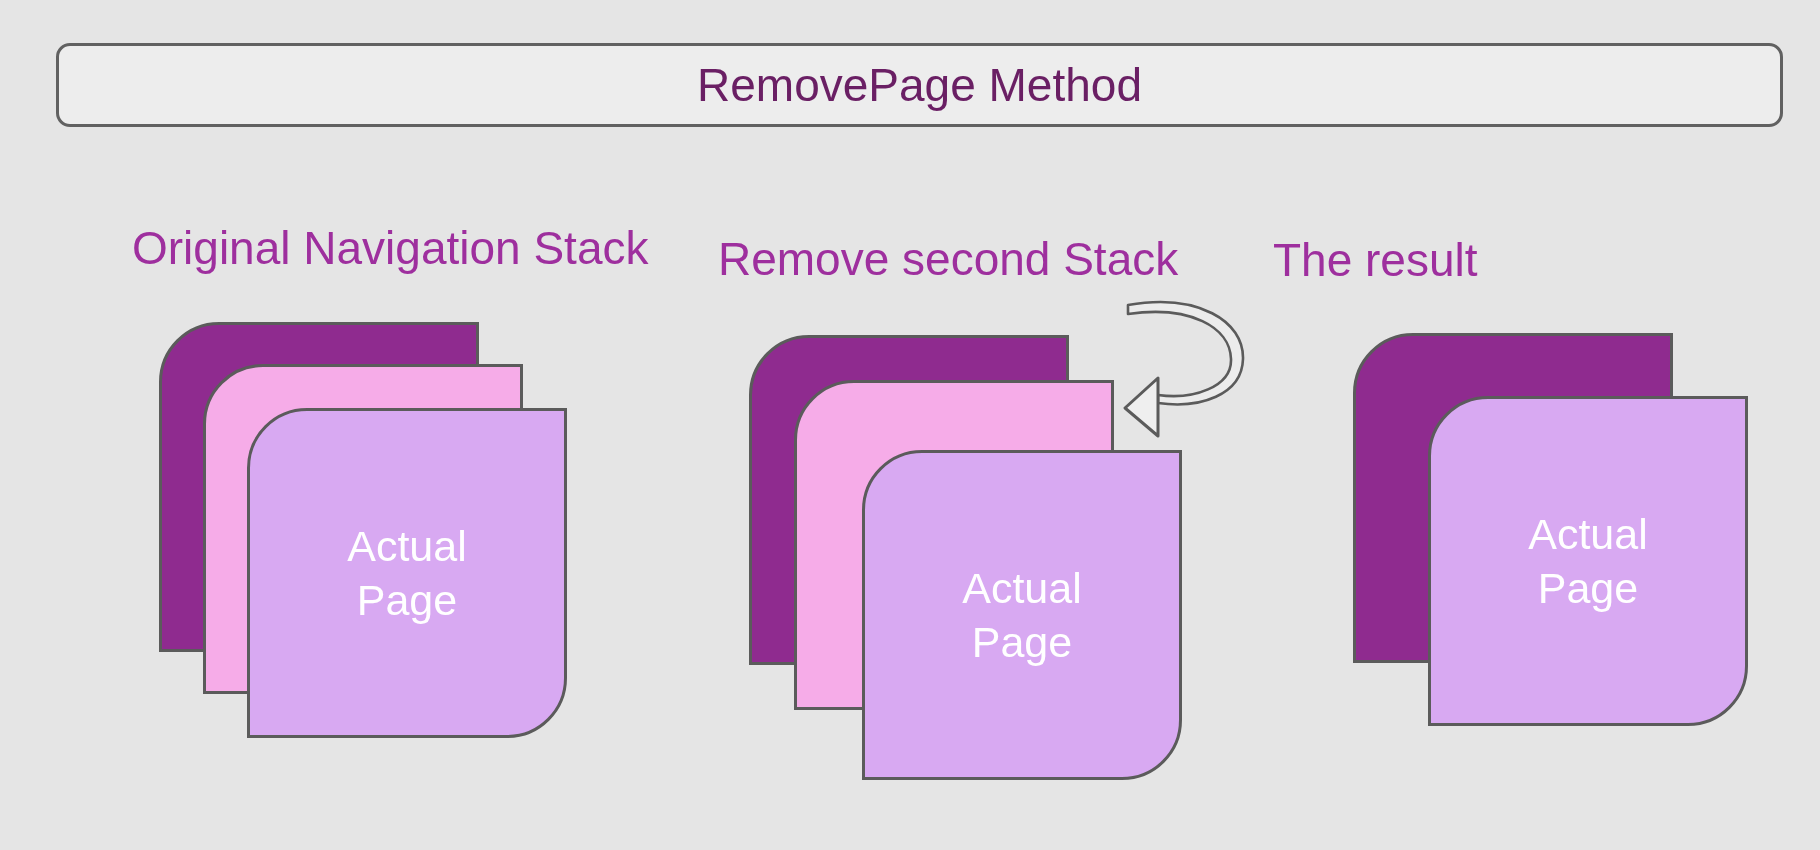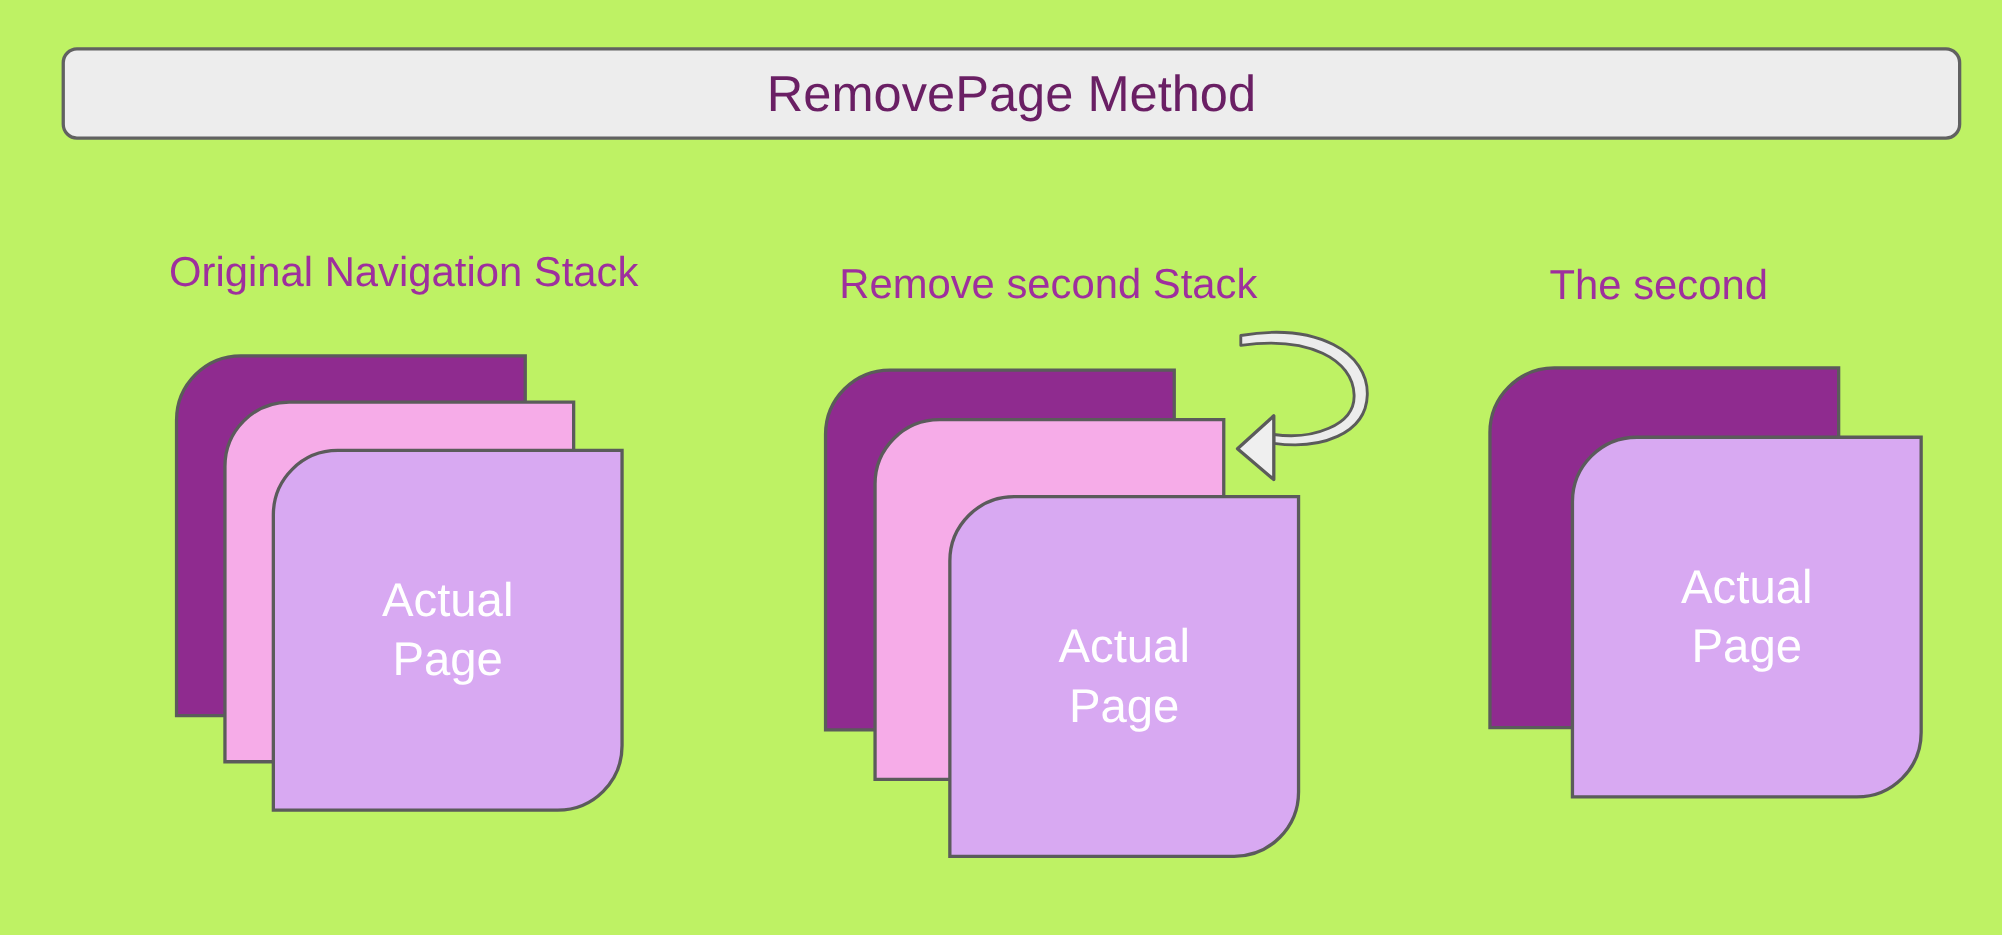--- a/index.html
+++ b/index.html
@@ -1,19 +1,19 @@
 <!DOCTYPE html>
 <html style="--c-page-back: #8F2B8F; --c-page-middle: #F6ACE8; --c-page-front: #D8A9F2; --c-card-border: #5B5B5B; --c-card-text: #FFFFFF; --c-header-fill: #EDEDED; --c-header-border: #616161; --c-header-text: #6A1F64; --c-label-text: #9E2F9E; --c-arrow-fill: #ECECEC; --c-arrowhead-fill: #EFEFEF; --c-arrow-stroke: #5B5B5B;"><head>
 <meta charset="utf-8">
 <style>
   html,body{margin:0;padding:0;background:#fff;}
   .canvas{
     position:relative;
     width:1820px;height:850px;
-    background:#bef264;
+    background:#e5e5e5;
     overflow:hidden;
     font-family:"Liberation Sans", sans-serif;
   }
   .header-box{
     position:absolute;
     left:56px;top:43px;
     width:1727px;height:84px;
     box-sizing:border-box;
     background:var(--c-header-fill,#EDEDED);
     border:3px solid var(--c-header-border,#616161);
@@ -21,22 +21,22 @@
     display:flex;align-items:center;justify-content:center;
   }
   .header-title{
     font-size:46px;
     color:var(--c-header-text,#6A1F64);
     white-space:nowrap;
   }
   .group-label{
     position:absolute;
     width:470px;
-    text-align:center;
-    font-size:38px;
+    text-align:left;
+    font-size:46px;
     line-height:44px;
     color:var(--c-label-text,#9E2F9E);
     white-space:nowrap;
   }
   .label-1{left:132px;top:226px;}
   .label-2{left:718px;top:237px;}
   .label-3{left:1273px;top:238px;}
   .card{
     position:absolute;
     width:320px;height:330px;
@@ -114,21 +114,21 @@
         <span>Page</span>
       </div>
     </div>
     <svg class="remove-arrow" viewBox="0 0 135 148" xmlns="http://www.w3.org/2000/svg">
       <path class="arrow-band" d="M 10,8 C 80,-4 126,24 125,62 C 124,98 82,112 40,106 L 40,98 C 75,103 114,90 113,62 C 112,30 72,8 10,17 Z"></path>
       <path class="arrow-head" d="M 7,111 L 40,81 L 40,139 Z"></path>
     </svg>
   </div>
 
   <div>
-    <div class="group-label label-3">The second</div>
+    <div class="group-label label-3">The result</div>
     <div class="card card-back g3-back"></div>
     <div class="card card-front g3-front">
       <div class="card-text">
         <span>Actual</span><br>
         <span>Page</span>
       </div>
     </div>
   </div>
 
 </div>

